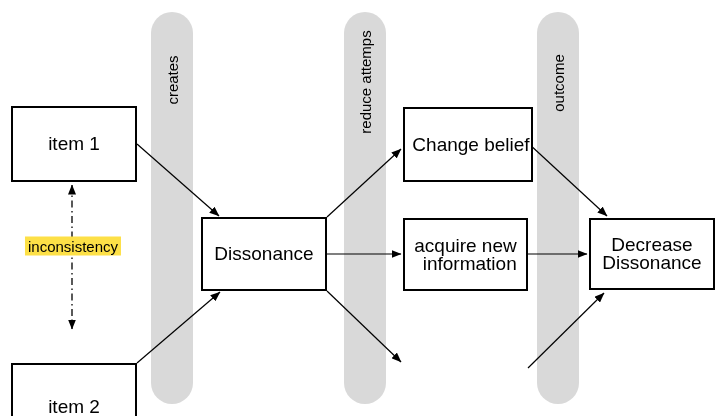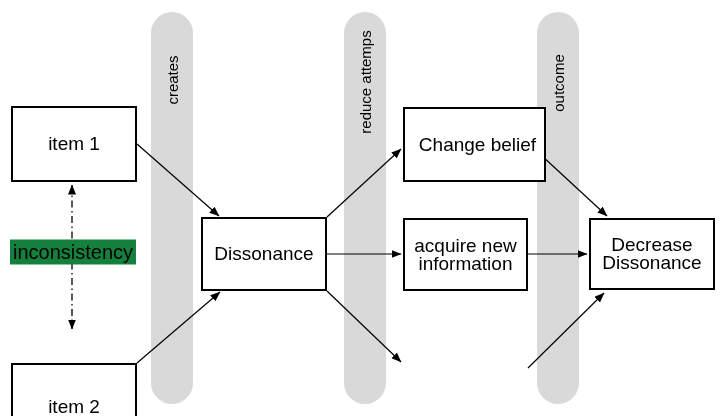--- a/index.html
+++ b/index.html
@@ -47,40 +47,40 @@
     align-items: center;
     justify-content: center;
     text-align: center;
     font-size: 19px;
     line-height: 18px;
     white-space: pre-line;
   }
   .node-item1    { left: 11px;  top: 106px; width: 126px; height: 76px; }
   .node-item2    { left: 11px;  top: 331px; width: 126px; height: 88px; margin-top: 32px; }
   .node-dissonance { left: 201px; top: 217px; width: 126px; height: 74px; }
-  .node-change   { left: 403px; top: 107px; width: 143px; height: 75px; padding-left: 6px; }
-  .node-acquire  { left: 403px; top: 218px; width: 125px; height: 73px; }
+  .node-change   { left: 403px; top: 107px; width: 130px; height: 75px; padding-left: 6px; }
+  .node-acquire  { left: 403px; top: 218px; width: 125px; height: 73px; text-align: right; }
   .node-reduce   { left: 403px; top: 331px; width: 125px; height: 73px; }
   .node-decrease { left: 589px; top: 218px; width: 126px; height: 72px; }
   .arrows {
     position: absolute;
     left: 0;
     top: 0;
     width: 726px;
     height: 416px;
     pointer-events: none;
   }
   .edge-label {
     position: absolute;
     left: 73px;
-    top: 252px;
+    top: 246px;
     transform: translate(-50%, -50%);
-    background: #15803d;
+    background: #fde047;
     padding: 1px 3px;
-    font-size: 20px;
+    font-size: 15px;
     white-space: nowrap;
   }
 </style>
 </head>
 <body>
 
 <div class="stage">
 
   <div class="lane lane-1">
     <span class="lane-label">creates</span>

